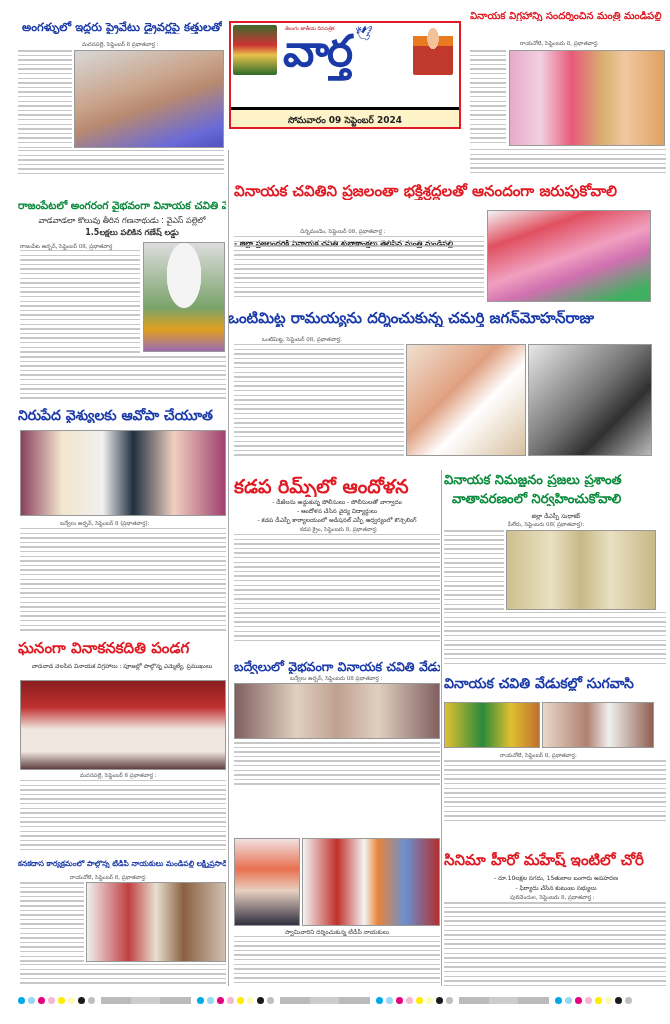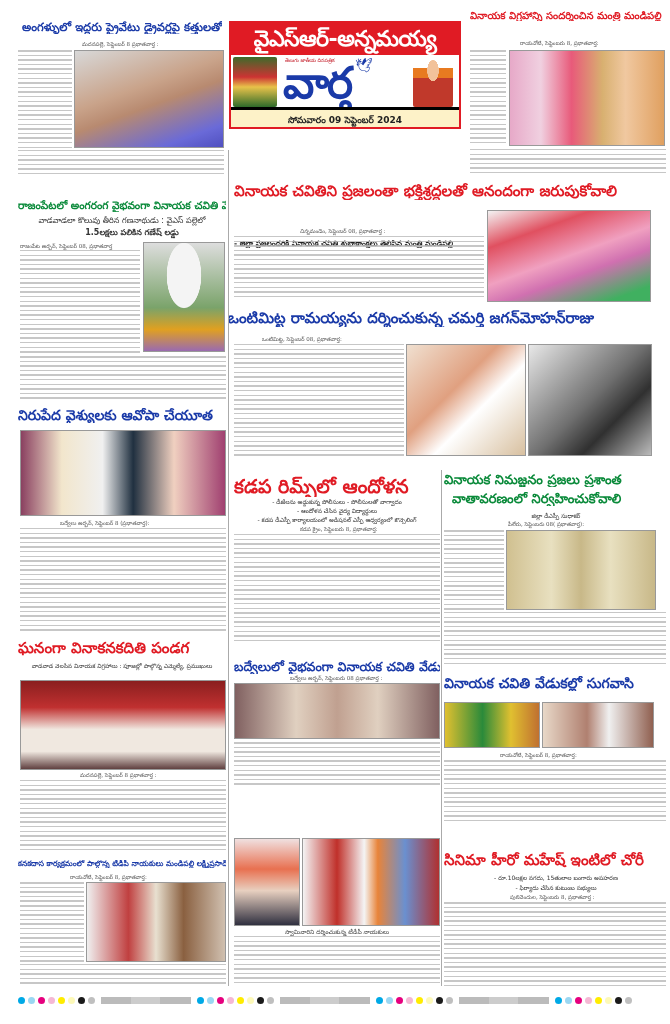--- a/index.html
+++ b/index.html
@@ -32,21 +32,20 @@
 </head>
 <body>
 
 <div class="abs hl blue" style="left:22px;top:21px;width:200px;font-size:11.5px;">అంగళ్ళులో ఇద్దరు ప్రైవేటు డ్రైవర్లపై కత్తులతో దాడి</div>
 <div class="abs dl" style="left:82px;top:41px;width:140px;font-size:5.5px;">మదనపల్లె, సెప్టెంబర్ 8 ప్రభాతవార్త :</div>
 <div class="abs txt" style="left:18px;top:50px;width:54px;height:98px;"></div>
 <div class="abs photo" style="left:74px;top:50px;width:150px;height:98px;background:linear-gradient(160deg,#d8d8d8 0%,#c9a38a 40%,#b88a70 55%,#6a6ad8 85%,#5050c0 100%);"></div>
 <div class="abs txt" style="left:18px;top:150px;width:206px;height:24px;"></div>
 
 <div class="abs mast">
-  <div class="mast-top">వైఎస్ఆర్-అన్నమయ్య</div>
   <div class="mast-body">
     <div style="position:absolute;left:2px;top:2px;width:44px;height:50px;background:linear-gradient(#3d6b2a,#c33 40%,#e8c24a 60%,#2e6b2a);border-radius:2px;"></div>
     <div class="tagline">తెలుగు జాతీయ దినపత్రిక</div>
     <div class="varta">వార్త</div>
     <div style="position:absolute;left:124px;top:2px;font-size:14px;color:#1a3aa8;">🕊</div>
     <div style="position:absolute;right:6px;top:0px;width:40px;height:52px;background:radial-gradient(ellipse at 50% 30%,#f2c29a 0 20%,transparent 21%),linear-gradient(#fff 0 25%,#e87a20 25% 45%,#c0392b 45% 100%);border-radius:6px 6px 2px 2px;"></div>
   </div>
   <div class="mast-date">సోమవారం 09 సెప్టెంబర్ 2024</div>
 </div>
 

